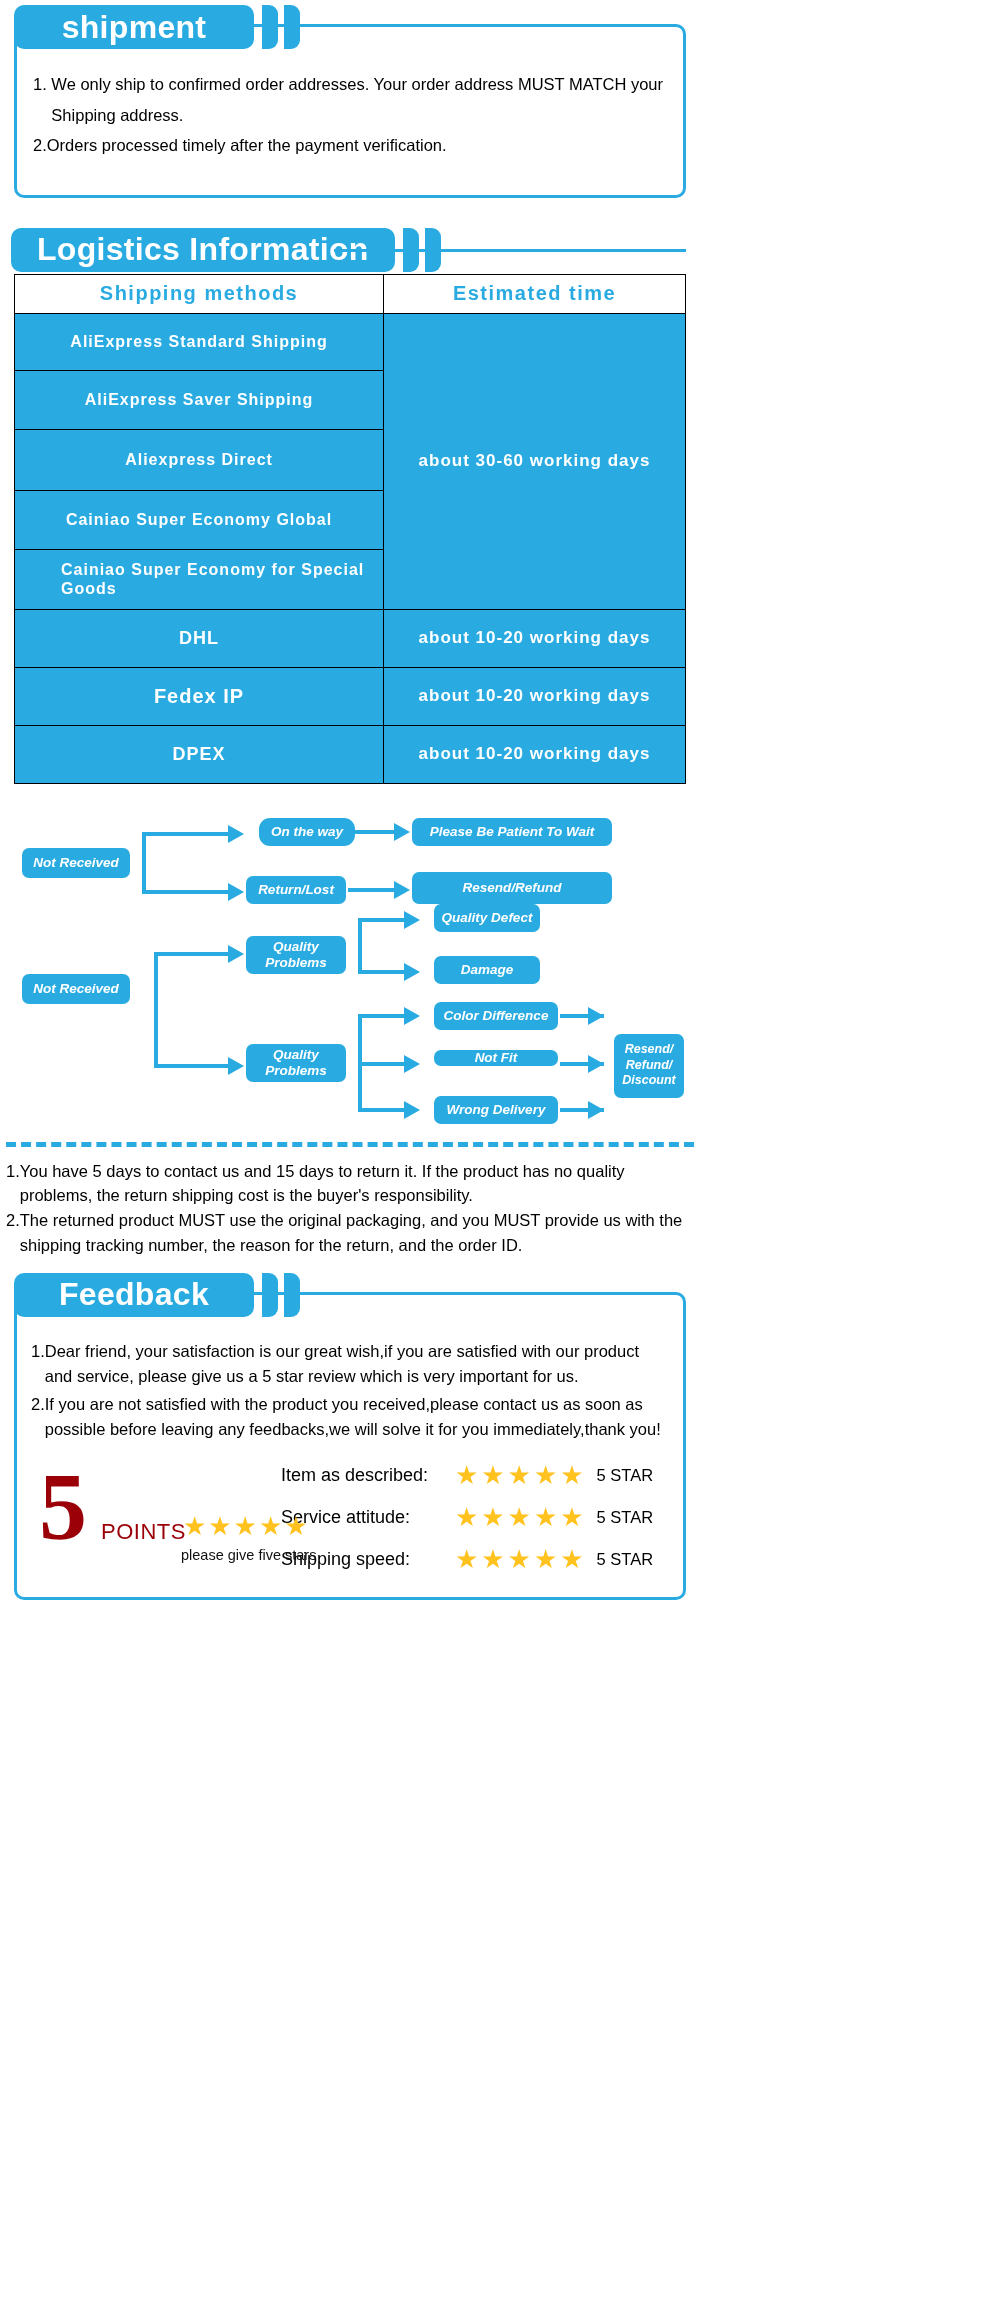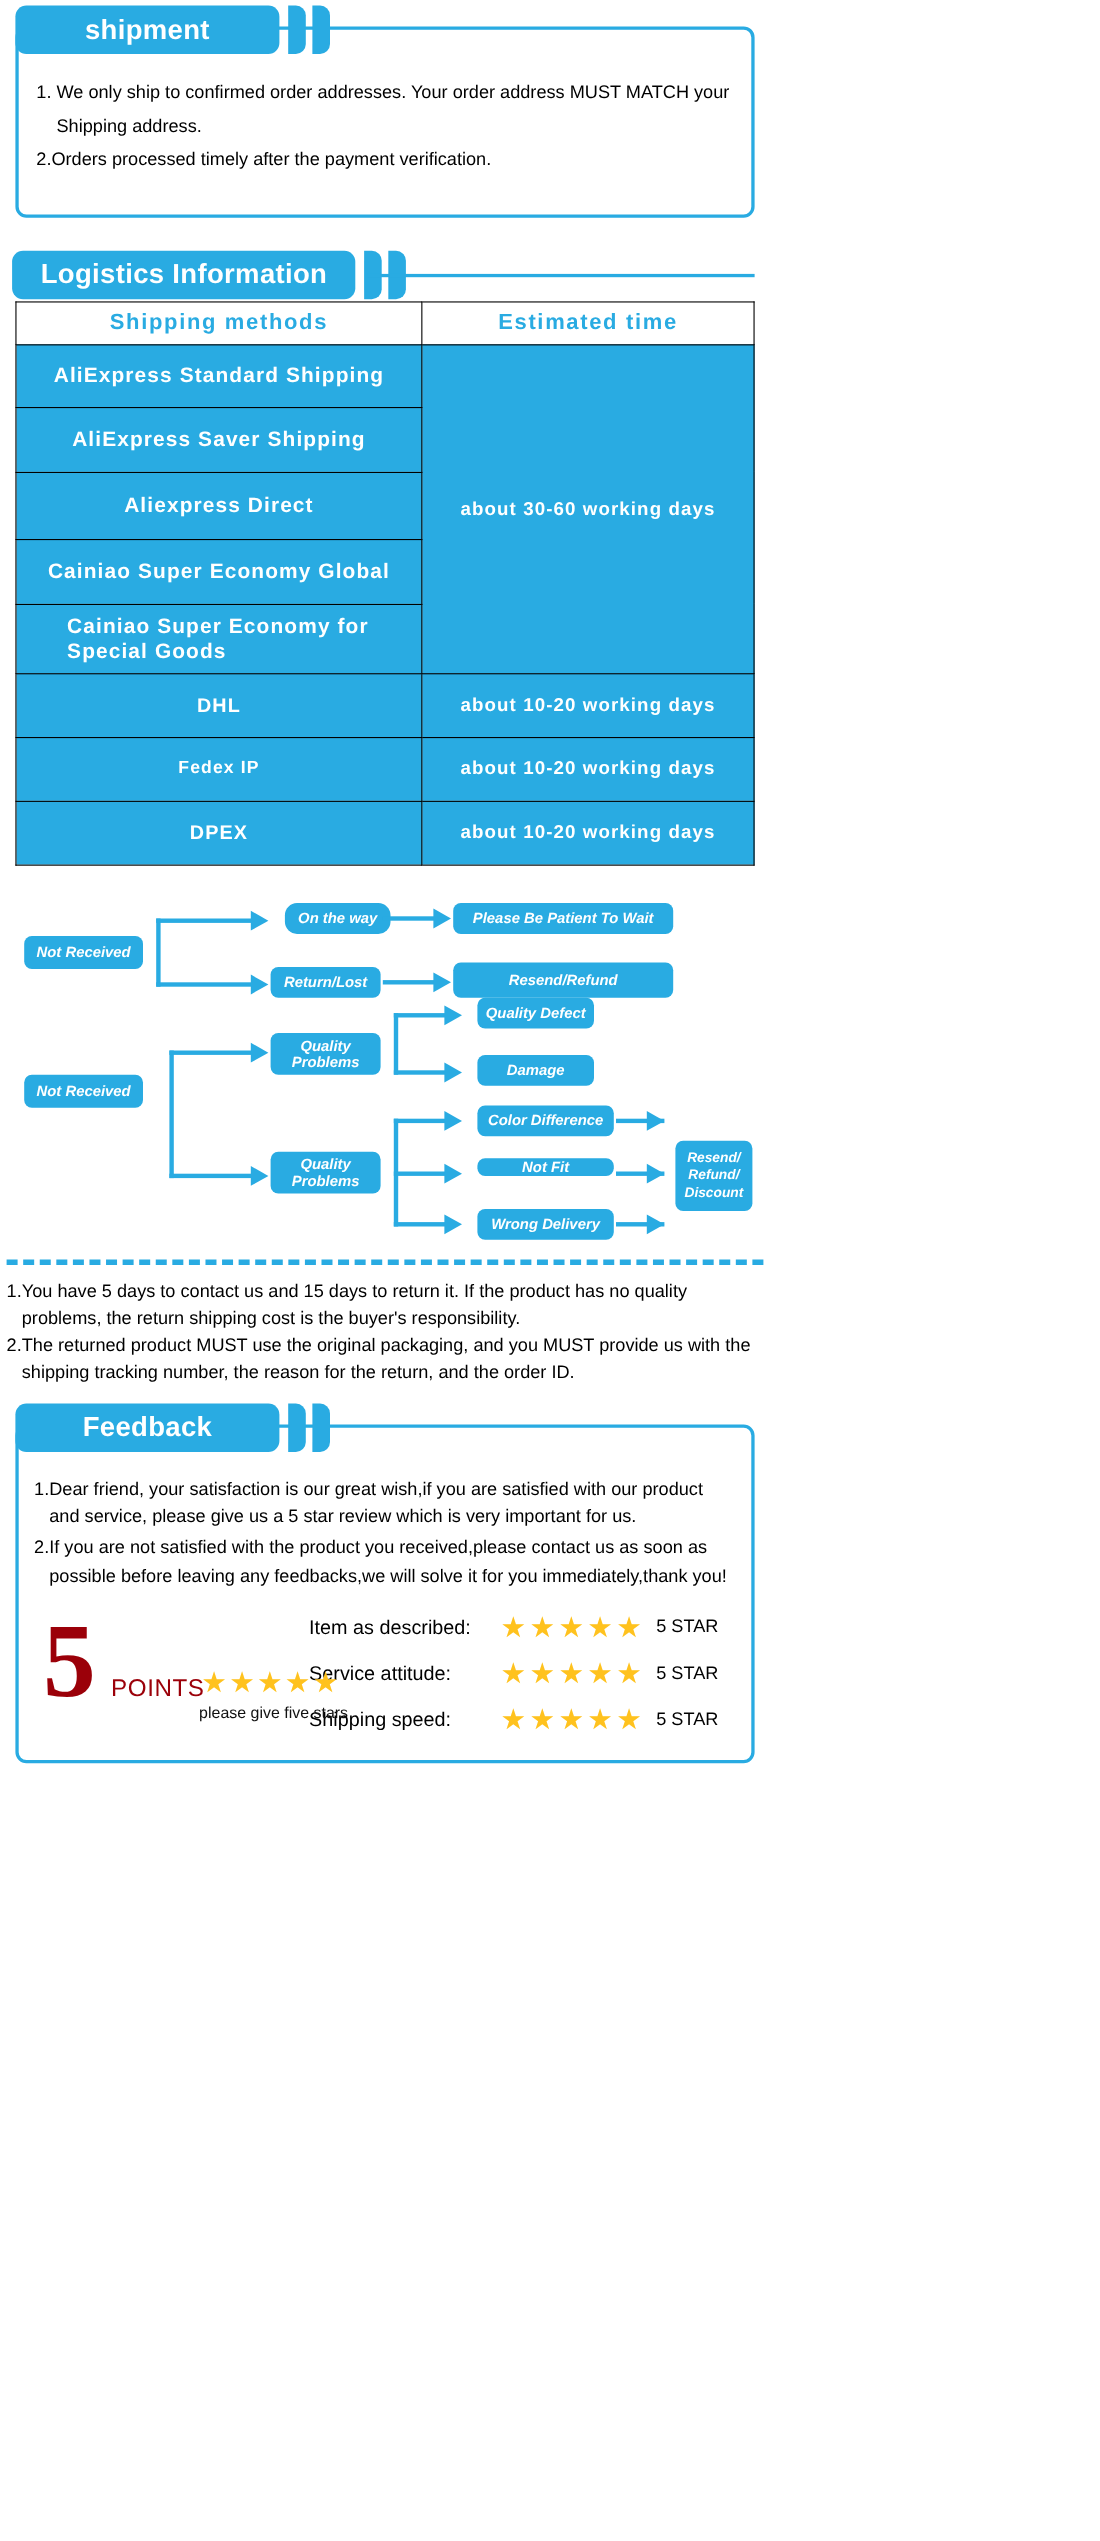--- a/index.html
+++ b/index.html
@@ -33,21 +33,21 @@
     height:44px;
     display:flex;
     align-items:center;
     justify-content:center;
     padding:0 26px;
     min-width:240px;
     box-sizing:border-box;
   }
   .head-pill span{
     color:#ffffff;
-    font-size:25px;
+    font-size:32px;
     font-weight:bold;
     letter-spacing:.3px;
     white-space:nowrap;
   }
   .head-dash{
     width:16px;height:44px;
     background:#29ABE2;
     margin-left:8px;
     border-top-right-radius:9px;
     border-bottom-right-radius:9px;
@@ -85,21 +85,21 @@
     letter-spacing:1.5px;
     height:34px;
     padding:2px 0;
   }
   table.logi td{
     background:#29ABE2;
     color:#ffffff;
     font-weight:bold;
     letter-spacing:1px;
   }
-  td.method{font-size:19px;padding:8px 4px;}
+  td.method{font-size:16px;padding:8px 4px;}
   td.method.two-line{text-align:left;padding-left:46px;line-height:1.22;letter-spacing:1px;}
   td.time{font-size:17px;letter-spacing:.2px;}
   col.c1{width:55%;}
   col.c2{width:45%;}
 
   
   .flow{
     position:relative;
     height:330px;
     margin:0 14px;
@@ -274,21 +274,21 @@
           <td class="method" style="height:42px">Cainiao  Super  Economy  Global</td>
         </tr>
         <tr>
           <td class="method two-line" style="height:43px">Cainiao  Super  Economy  for Special  Goods</td>
         </tr>
         <tr>
           <td class="method" style="height:41px;font-size:18px">DHL</td>
           <td class="time">about 10-20 working days</td>
         </tr>
         <tr>
-          <td class="method" style="height:41px;font-size:16px">Fedex  IP</td>
+          <td class="method" style="height:41px;font-size:20px">Fedex  IP</td>
           <td class="time">about 10-20 working days</td>
         </tr>
         <tr>
           <td class="method" style="height:41px;font-size:18px">DPEX</td>
           <td class="time">about 10-20 working days</td>
         </tr>
       </tbody>
     </table>
   </div>
 

